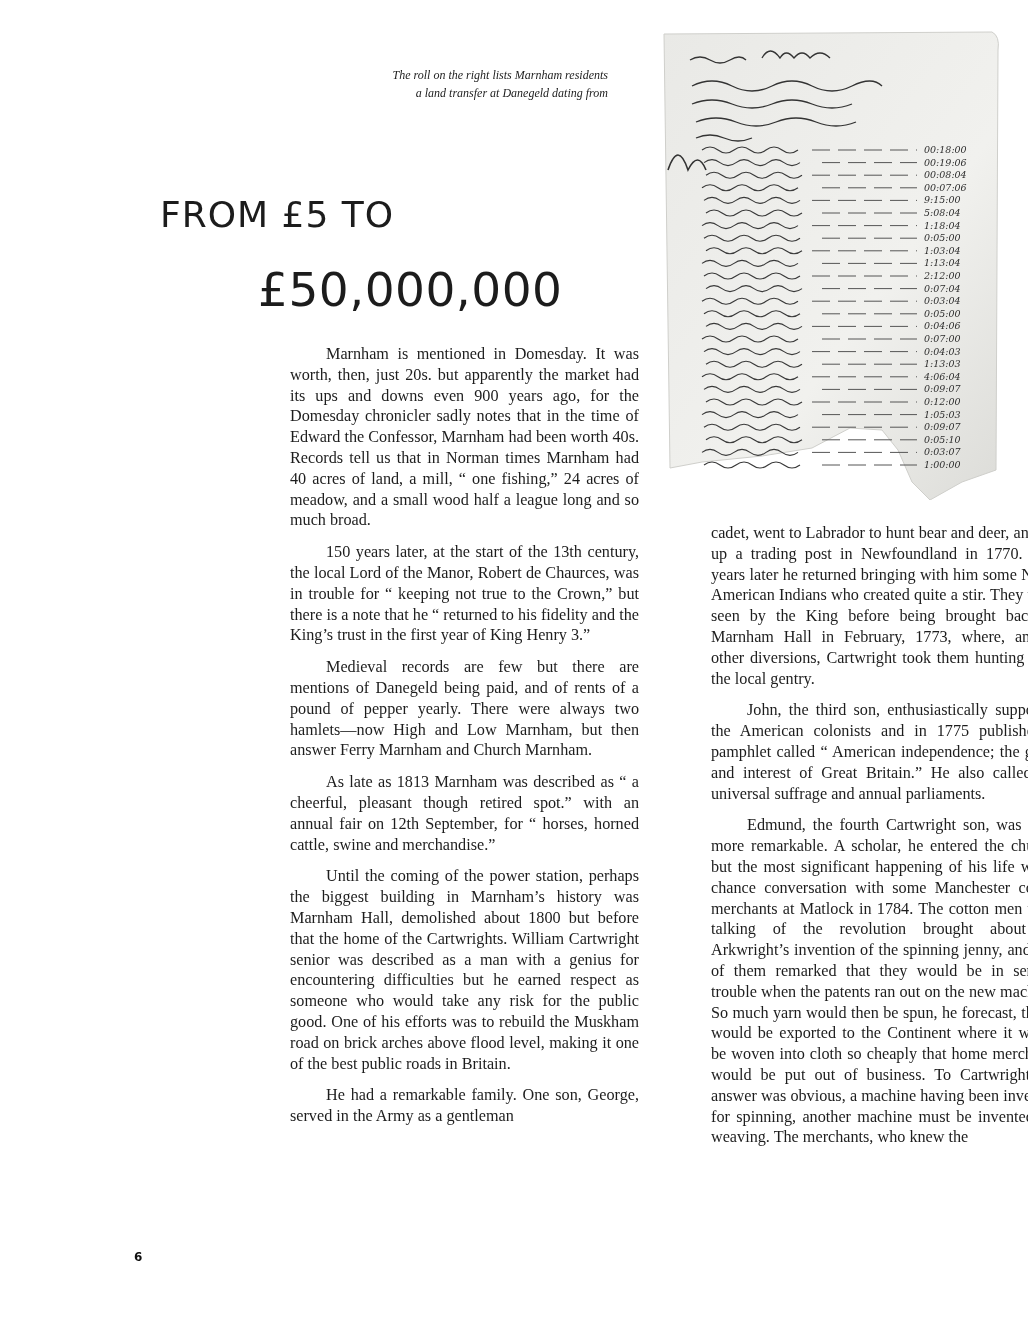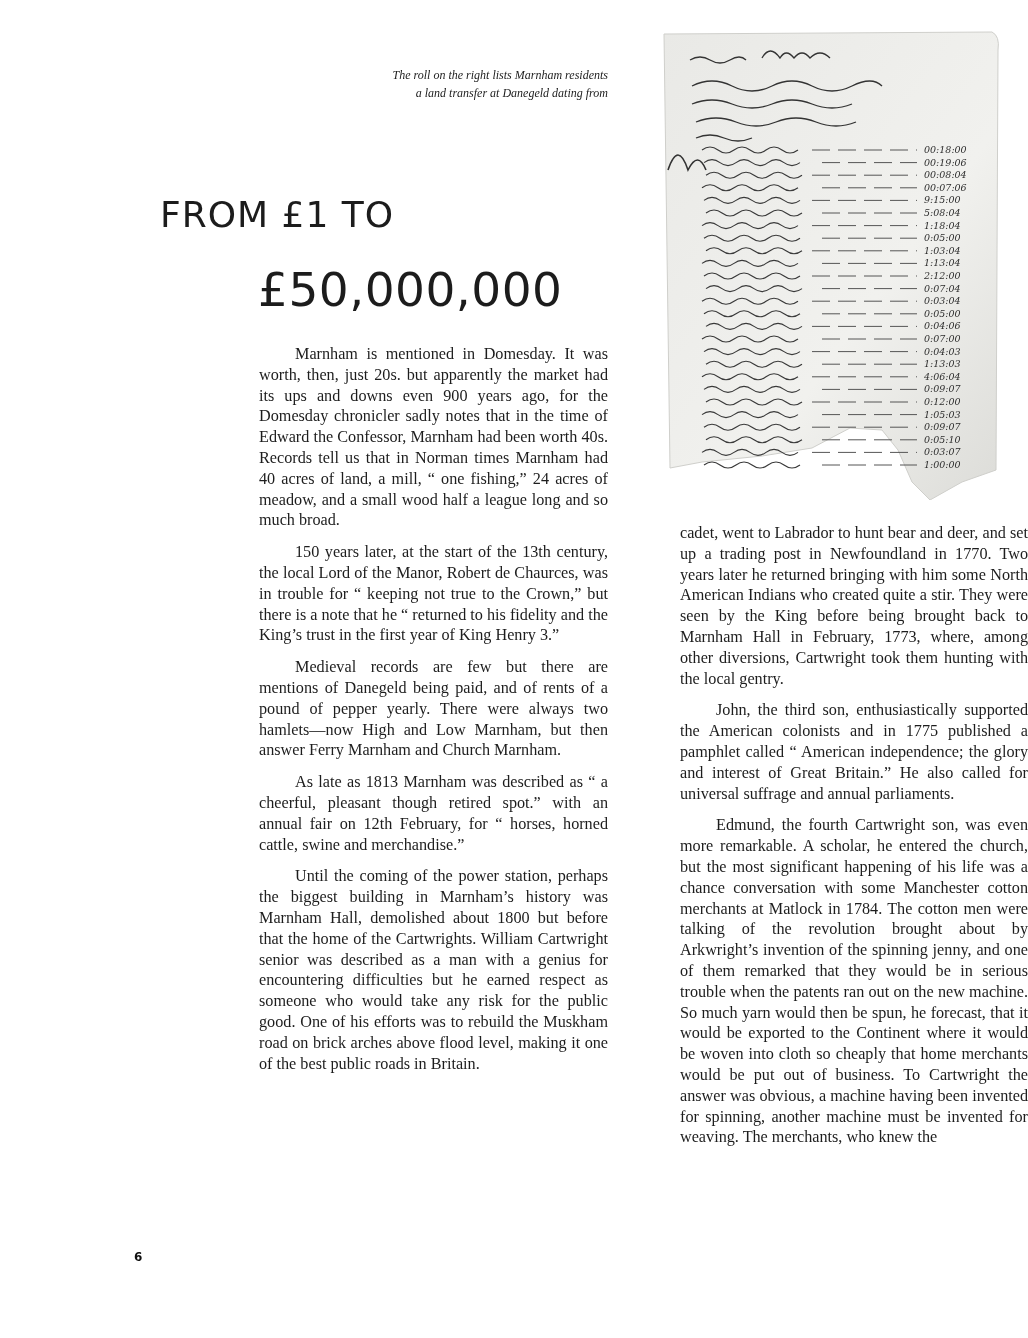--- a/index.html
+++ b/index.html
@@ -14,21 +14,21 @@
     color: #222;
   }
   .title1, .title2 {
     position: absolute; font-family: "DejaVu Sans", sans-serif;
     font-weight: 400; color: #1c1c1c; letter-spacing: 1px;
   }
   .title1 { left: 160px; top: 194px; font-size: 36px; }
   .title2 { left: 258px; top: 262px; font-size: 47px; letter-spacing: 0.5px; }
   .col {
     position: absolute; font-size: 16.2px; line-height: 20.8px;
-    text-align: justify; color: #1d1d1d;
+    text-align: justify; color: #1d1d1d; margin-left: 31px;
   }
   .col-left { left: 259px; top: 344px; width: 349px; }
   .col-right { left: 680px; top: 523px; width: 348px; }
   .col p { margin: 0 0 11px 0; text-indent: 36px; hyphens: manual; }
   .col p.cont { text-indent: 0; }
   .col p:last-child { margin-bottom: 0; }
   .manuscript {
     position: absolute; left: 662px; top: 30px; width: 340px; height: 470px;
   }
   .page-number {
@@ -37,29 +37,30 @@
   }
 </style>
 </head>
 <body>
 
 <div class="caption">
   <div>The roll on the right lists Marnham residents</div>
   <div>a land transfer at Danegeld dating from</div>
 </div>
 
-<div class="title1">FROM £1 TO</div>
+<div class="title1">FROM £5 TO</div>
 <div class="title2">£50,000,000</div>
 
 <div class="col col-left">
   <p>Marnham is mentioned in Domesday. It was worth, then, just 20s. but apparently the market had its ups and downs even 900 years ago, for the Domesday chronicler sadly notes that in the time of Edward the Confessor, Marnham had been worth 40s.  Records tell us that in Norman times Marnham had 40 acres of land, a mill, “ one fishing,” 24 acres of meadow, and a small wood half a league long and so much broad.</p>
   <p>150 years later, at the start of the 13th century, the local Lord of the Manor, Robert de Chaurces, was in trouble for “ keeping not true to the Crown,” but there is a note that he “ returned to his fidelity and the King’s trust in the first year of King Henry 3.”</p>
   <p>Medieval records are few but there are mentions of Danegeld being paid, and of rents of a pound of pepper yearly.  There were always two hamlets—now High and Low Marnham, but then answer Ferry Marnham and Church Marnham.</p>
-  <p>As late as 1813 Marnham was described as “ a cheerful, pleasant though retired spot.” with an annual fair on 12th February, for “ horses, horned cattle, swine and merchan­dise.”</p>
+  <p>As late as 1813 Marnham was described as “ a cheerful, pleasant though retired spot.” with an annual fair on 12th September, for “ horses, horned cattle, swine and merchan­dise.”</p>
   <p>Until the coming of the power station, perhaps the biggest building in Marnham’s history was Marnham Hall, demolished about 1800 but before that the home of the Cart­wrights.  William Cartwright senior was described as a man with a genius for encounter­ing difficulties but he earned respect as someone who would take any risk for the public good. One of his efforts was to rebuild the Muskham road on brick arches above flood level, making it one of the best public roads in Britain.</p>
+  <p>He had a remarkable family.  One son, George, served in the Army as a gentleman</p>
 </div>
 
 <div class="col col-right">
   <p class="cont">cadet, went to Labrador to hunt bear and deer, and set up a trading post in Newfoundland in 1770.  Two years later he returned bringing with him some North American Indians who created quite a stir.  They were seen by the King before being brought back to Marnham Hall in February, 1773, where, among other diversions, Cartwright took them hunting with the local gentry.</p>
   <p>John, the third son, enthusiastically sup­ported the American colonists and in 1775 published a pamphlet called “ American independence; the glory and interest of Great Britain.” He also called for universal suffrage and annual parliaments.</p>
   <p>Edmund, the fourth Cartwright son, was even more remarkable.  A scholar, he entered the church, but the most significant happening of his life was a chance conversation with some Manchester cotton merchants at Matlock in 1784.  The cotton men were talking of the revolution brought about by Arkwright’s invention of the spinning jenny, and one of them remarked that they would be in serious trouble when the patents ran out on the new machine.  So much yarn would then be spun, he forecast, that it would be exported to the Continent where it would be woven into cloth so cheaply that home merchants would be put out of business.  To Cartwright the answer was obvious, a machine having been invented for spinning, another machine must be invented for weaving.  The merchants, who knew the</p>
 </div>
 
 <svg class="manuscript" viewBox="0 0 340 470" xmlns="http://www.w3.org/2000/svg">
   <defs>

